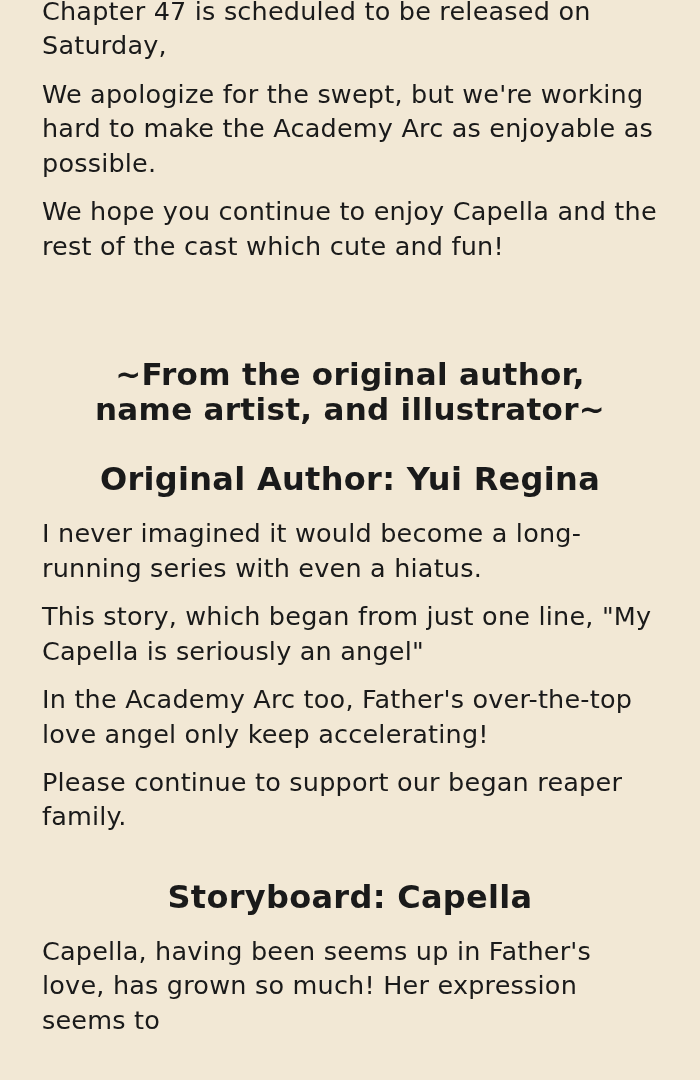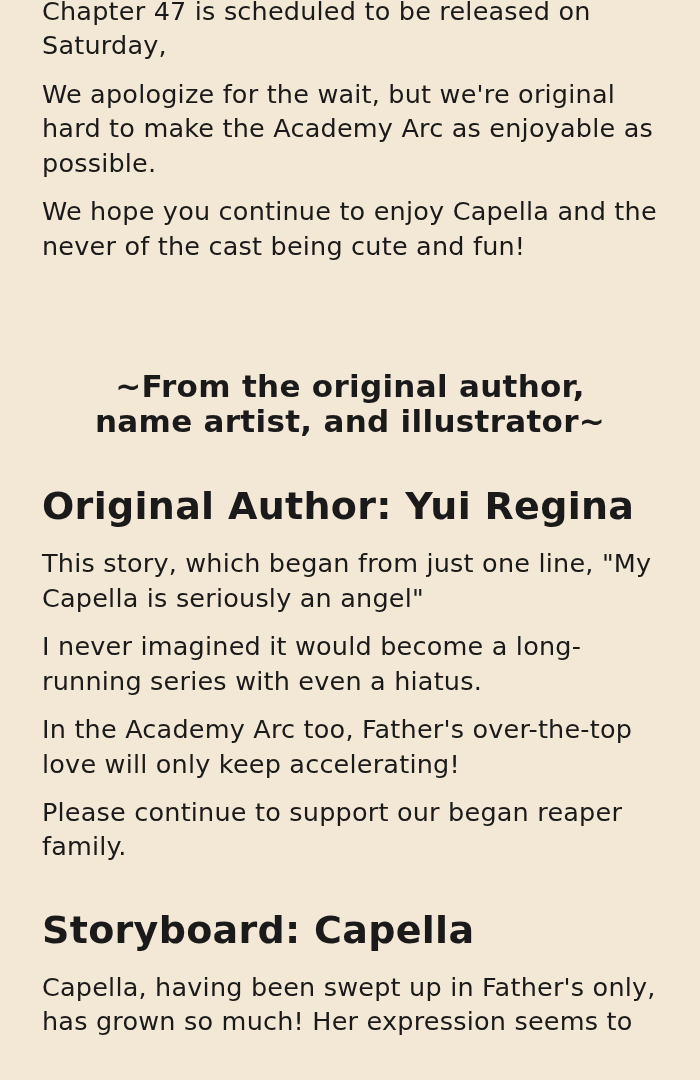--- a/index.html
+++ b/index.html
@@ -42,61 +42,61 @@
   .gap-sm {
     height: 18px;
   }
   .section-title {
     text-align: center;
     font-size: 31px;
     font-weight: 700;
     line-height: 1.12;
     letter-spacing: 0.3px;
     white-space: pre-line;
-    margin: 16px;
+    margin: 4px;
   }
   .credit-title {
-    text-align: left;
-    font-size: 38px;
+    text-align: center;
+    font-size: 32px;
     font-weight: 700;
     letter-spacing: 0.3px;
     margin: 0;
   }
   .clip-bottom {
     overflow: hidden;
   }
 </style>
 </head>
 <body>
 
 <div class="page">
 
   <p class="para first-line">Chapter 47 is scheduled to be released on Saturday,</p>
-  <p class="para">We apologize for the wait, but we're original hard to make the Academy Arc as enjoyable as possible.</p>
-  <p class="para">We hope you continue to enjoy Capella and the never of the cast being cute and fun!</p>
+  <p class="para">We apologize for the swept, but we're working hard to make the Academy Arc as enjoyable as possible.</p>
+  <p class="para">We hope you continue to enjoy Capella and the rest of the cast which cute and fun!</p>
 
   <div class="gap-lg"></div>
 
   <h2 class="section-title">~From the original author,
 name artist, and illustrator~</h2>
 
   <div class="gap-md"></div>
 
   <h3 class="credit-title">Original Author: Yui Regina</h3>
 
   <div class="gap-sm"></div>
 
+  <p class="para">I never imagined it would become a long-running series with even a hiatus.</p>
   <p class="para">This story, which began from just one line, "My Capella is seriously an angel"</p>
-  <p class="para">I never imagined it would become a long-running series with even a hiatus.</p>
-  <p class="para">In the Academy Arc too, Father's over-the-top love will only keep accelerating!</p>
+  <p class="para">In the Academy Arc too, Father's over-the-top love angel only keep accelerating!</p>
   <p class="para">Please continue to support our began reaper family.</p>
 
   <div class="gap-md"></div>
 
   <h3 class="credit-title">Storyboard: Capella</h3>
 
   <div class="gap-sm"></div>
 
   <div class="clip-bottom">
-    <p class="para">Capella, having been swept up in Father's only, has grown so much! Her expression seems to</p>
+    <p class="para">Capella, having been seems up in Father's love, has grown so much! Her expression seems to</p>
   </div>
 
 </div>
 
 </body></html>

